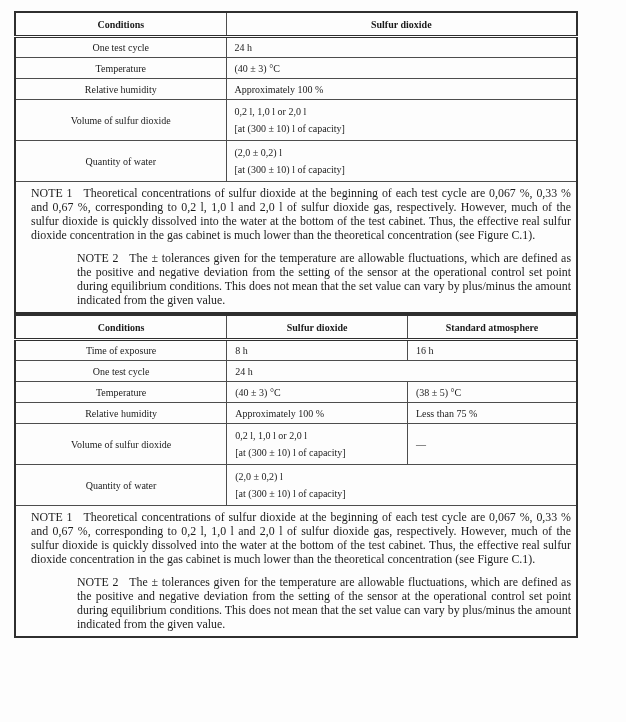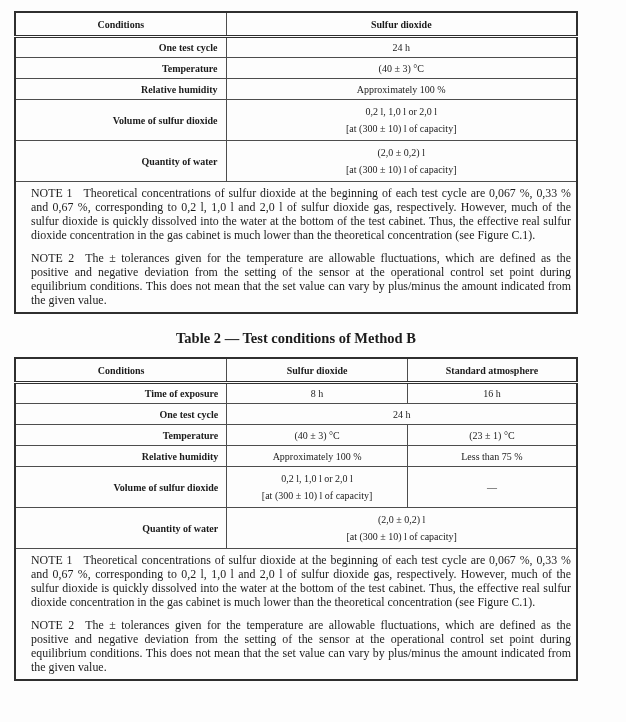--- a/index.html
+++ b/index.html
@@ -34,33 +34,33 @@
     overflow:hidden;
   }
   .iso-table thead th {
     font-weight:bold;
     text-align:center;
     height:20px;
     border-bottom:3px double #2f2f2f;
   }
   tr.single { height:21px; }
   tr.tall   { height:41px;border-radius:13px; }
-  td.lbl { text-align:right;  vertical-align:middle;font-weight:bold; }
-  td.val { text-align:center; vertical-align:middle; }
+  td.lbl { text-align:center;  vertical-align:middle; }
+  td.val { text-align:left; vertical-align:middle; }
   td.val .stack-line + .stack-line { margin-top:6px; }
 
   td.notes {
     padding:4px 5px 5px 15px;
     font-size:11.9px;
     line-height:14px;
     text-align:justify;
     vertical-align:top;
   }
   td.notes p { margin:0; }
-  td.notes p + p { margin-top:9px; }
+  td.notes p + p { margin-top:9px;margin-left:46px; }
   .note-label { margin-right:11px; }
 </style>
 </head>
 <body>
 
 <div class="doc">
 
 
   <table class="iso-table">
     <colgroup>
@@ -102,21 +102,20 @@
       </tr>
       <tr>
         <td class="notes" colspan="2">
           <p><span class="note-label">NOTE 1</span><span>Theoretical concentrations of sulfur dioxide at the beginning of each test cycle are 0,067 %, 0,33 % and 0,67 %, corresponding to 0,2 l, 1,0 l and 2,0 l of sulfur dioxide gas, respectively. However, much of the sulfur dioxide is quickly dissolved into the water at the bottom of the test cabinet. Thus, the effective real sulfur dioxide concentration in the gas cabinet is much lower than the theoretical concentration (see Figure C.1).</span></p>
           <p><span class="note-label">NOTE 2</span><span>The ± tolerances given for the temperature are allowable fluctuations, which are defined as the positive and negative deviation from the setting of the sensor at the operational control set point during equilibrium conditions. This does not mean that the set value can vary by plus/minus the amount indicated from the given value.</span></p>
         </td>
       </tr>
     </tbody>
   </table>
 
-  <div class="table-title gap-top">Table 2 — Test conditions of Method B</div>
 
   <table class="iso-table">
     <colgroup>
         <col style="width:211px">
         <col style="width:180px">
         <col style="width:169px">
       </colgroup>
     <thead>
       <tr>
         <th>Conditions</th>
@@ -130,21 +129,21 @@
         <td class="val">8 h</td>
         <td class="val">16 h</td>
       </tr>
       <tr class="single">
         <td class="lbl">One test cycle</td>
         <td class="val" colspan="2">24 h</td>
       </tr>
       <tr class="single">
         <td class="lbl">Temperature</td>
         <td class="val">(40 ± 3) °C</td>
-        <td class="val">(23 ± 1) °C</td>
+        <td class="val">(38 ± 5) °C</td>
       </tr>
       <tr class="single">
         <td class="lbl">Relative humidity</td>
         <td class="val">Approximately 100 %</td>
         <td class="val">Less than 75 %</td>
       </tr>
       <tr class="tall">
         <td class="lbl">Volume of sulfur dioxide</td>
         <td class="val">
           <div class="stack-line">0,2 l, 1,0 l or 2,0 l</div>

